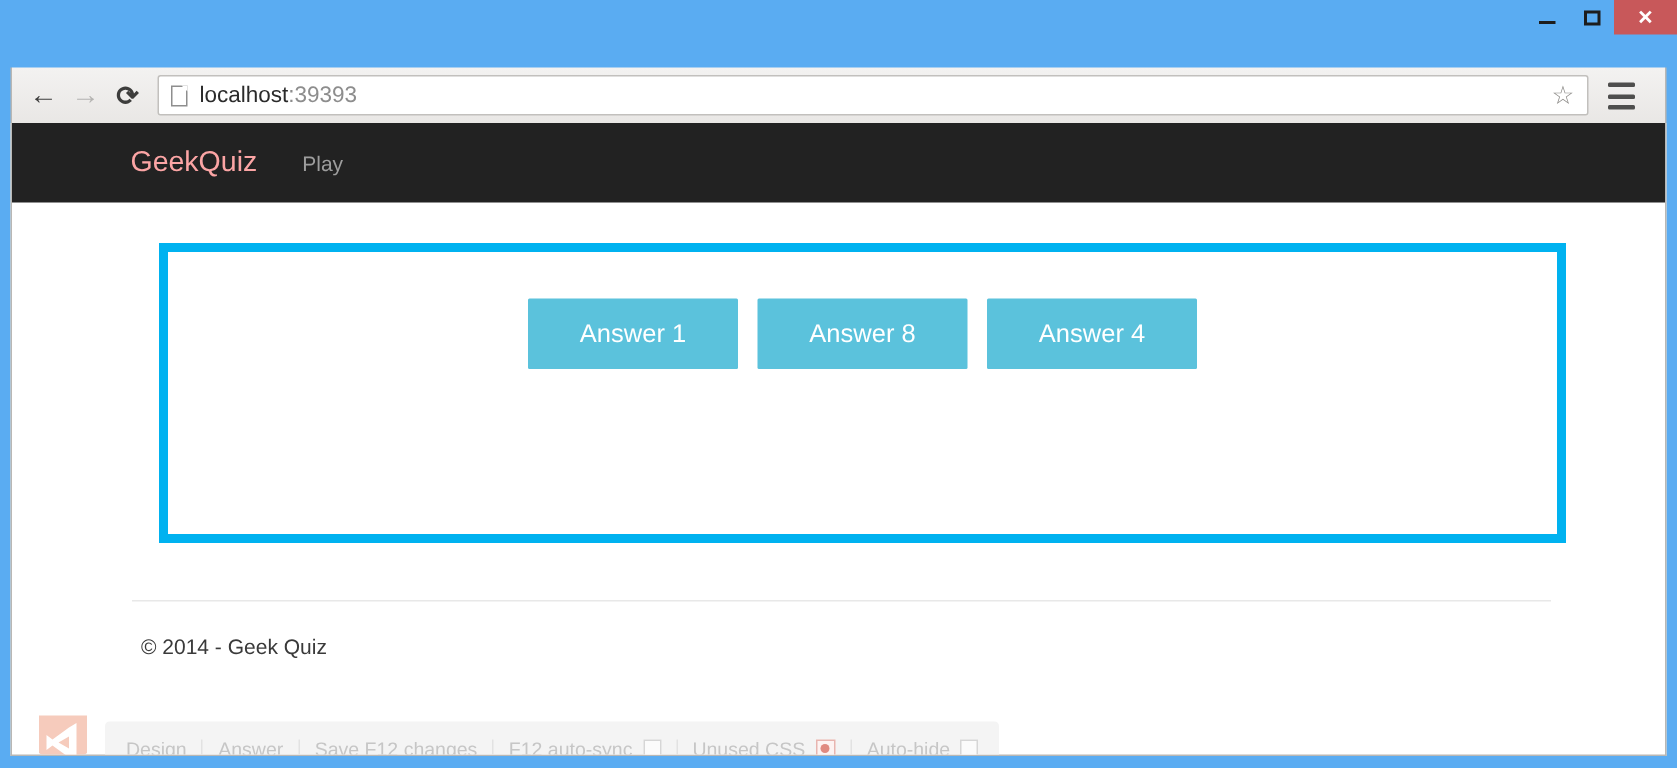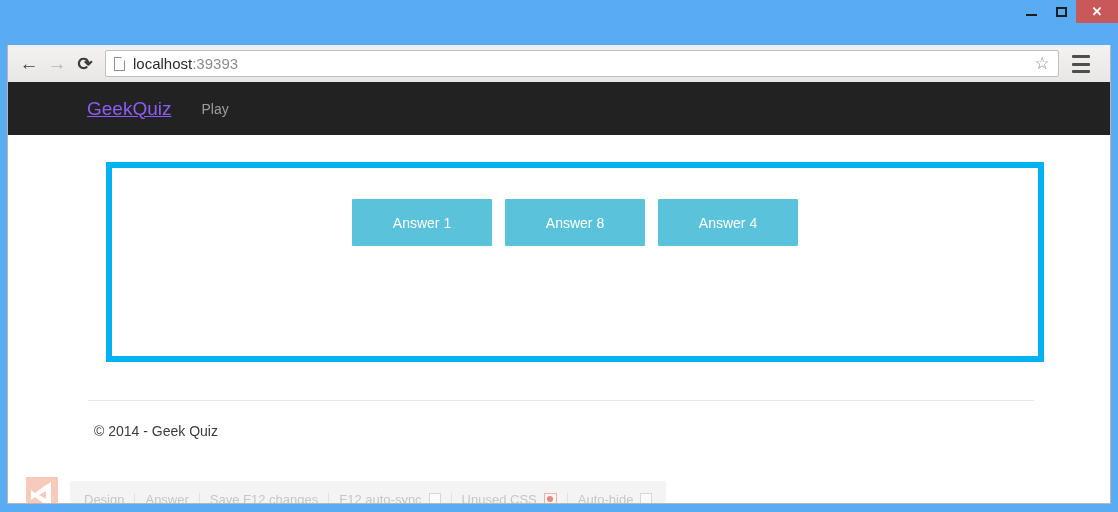--- a/index.html
+++ b/index.html
@@ -214,22 +214,21 @@
     position: absolute;
     left: 0; top: 0;
     width: 1102px; height: 53px;
     background: #222222;
     display: flex;
     align-items: center;
   }
   #site-brand {
     margin-left: 79px;
     font-size: 19px;
-    color: #8b5cf6;
-    text-decoration: underline;
+    color: #fca5a5;
   }
   #nav-link-play {
     margin-left: 30px;
     font-size: 14px;
     color: #9d9d9d;
   }
 
   
   #content-area {
     position: absolute;
@@ -253,21 +252,21 @@
     width: 100%;
     display: flex;
     justify-content: center;
     gap: 13px;
   }
   .answer-button {
     width: 140px;
     height: 47px;
     background: #5bc2dc;
     color: #ffffff;
-    font-size: 14px;
+    font-size: 17px;
     display: flex;
     align-items: center;
     justify-content: center;
     border: none;
     border-radius: 1px;
     font-family: "Liberation Sans", sans-serif;
     cursor: pointer;
   }
 
   

